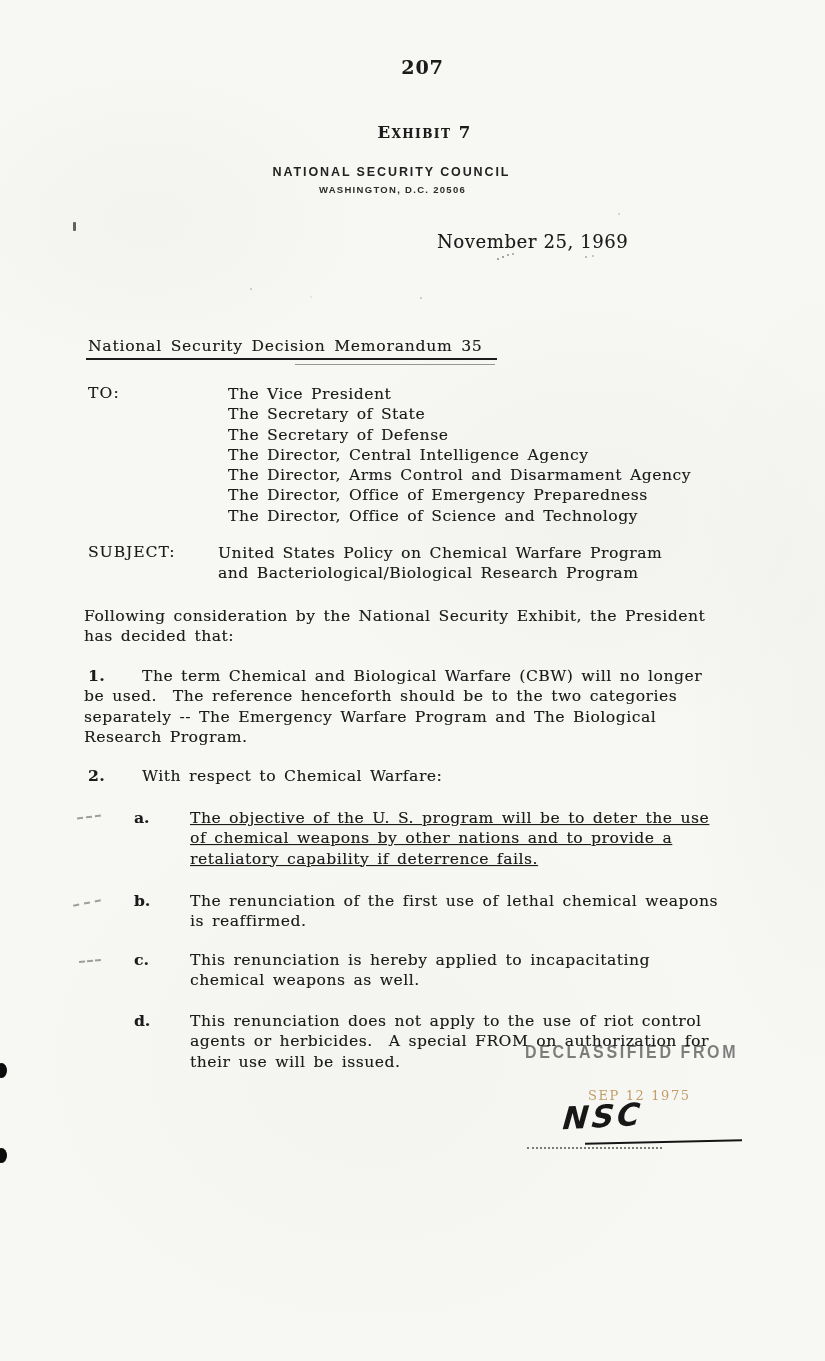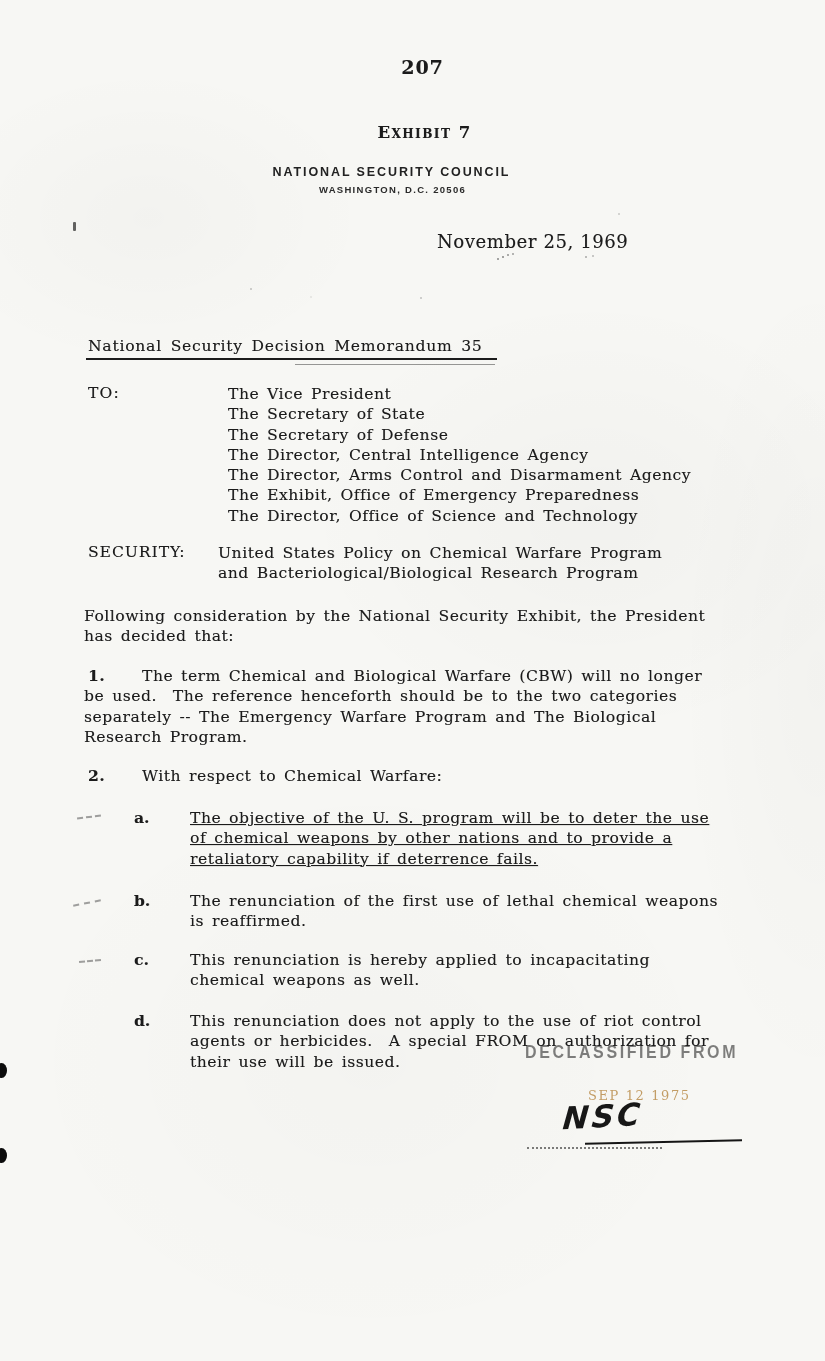--- a/index.html
+++ b/index.html
@@ -140,25 +140,25 @@
 <div class="abs memo-title ink">National Security Decision Memorandum 35</div>
 <div class="abs title-underline2"></div>
 
 <div class="abs to-label ink">TO:</div>
 <div class="abs recipients body-text lines ink">
   <div>The Vice President</div>
   <div>The Secretary of State</div>
   <div>The Secretary of Defense</div>
   <div>The Director, Central Intelligence Agency</div>
   <div>The Director, Arms Control and Disarmament Agency</div>
-  <div>The Exhibit, Office of Emergency Preparedness</div>
+  <div>The Director, Office of Emergency Preparedness</div>
   <div>The Director, Office of Science and Technology</div>
 </div>
 
-<div class="abs subject-label ink">SECURITY:</div>
+<div class="abs subject-label ink">SUBJECT:</div>
 <div class="abs subject-lines body-text lines ink">
   <div>United States Policy on Chemical Warfare Program</div>
   <div>and Bacteriological/Biological Research Program</div>
 </div>
 
 <div class="abs intro body-text lines ink">
   <div>Following consideration by the National Security Exhibit, the President</div>
   <div>has decided that:</div>
 </div>
 

